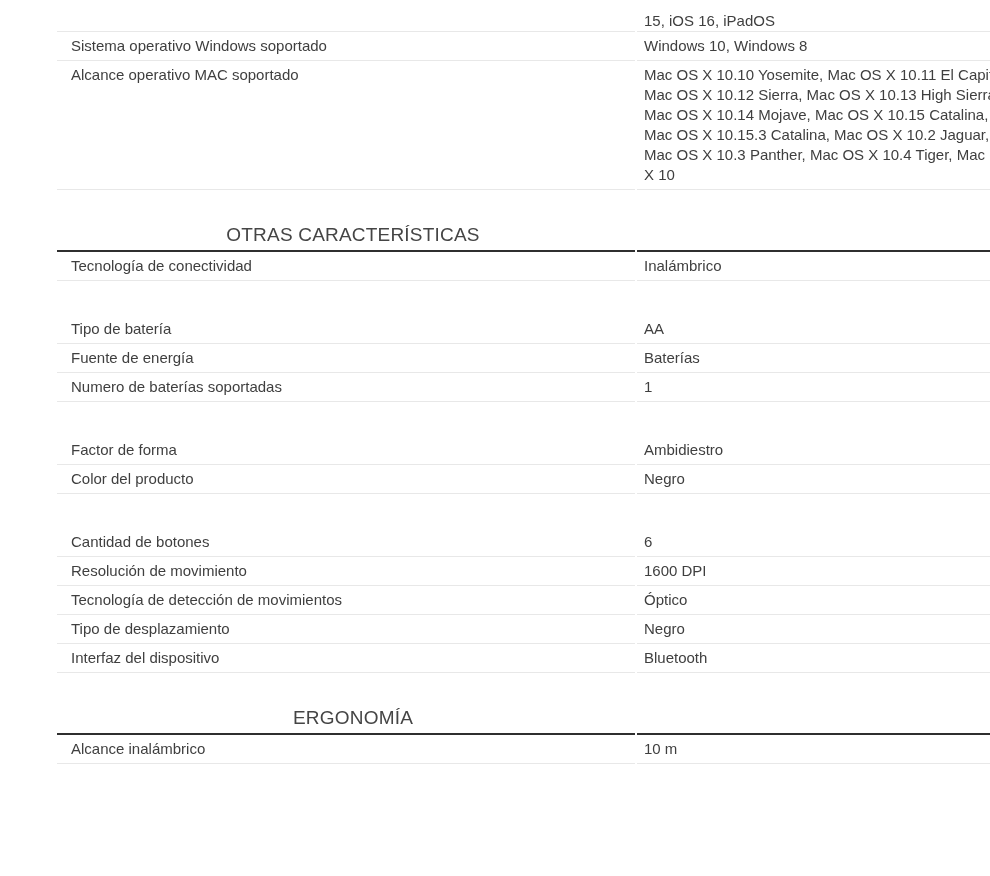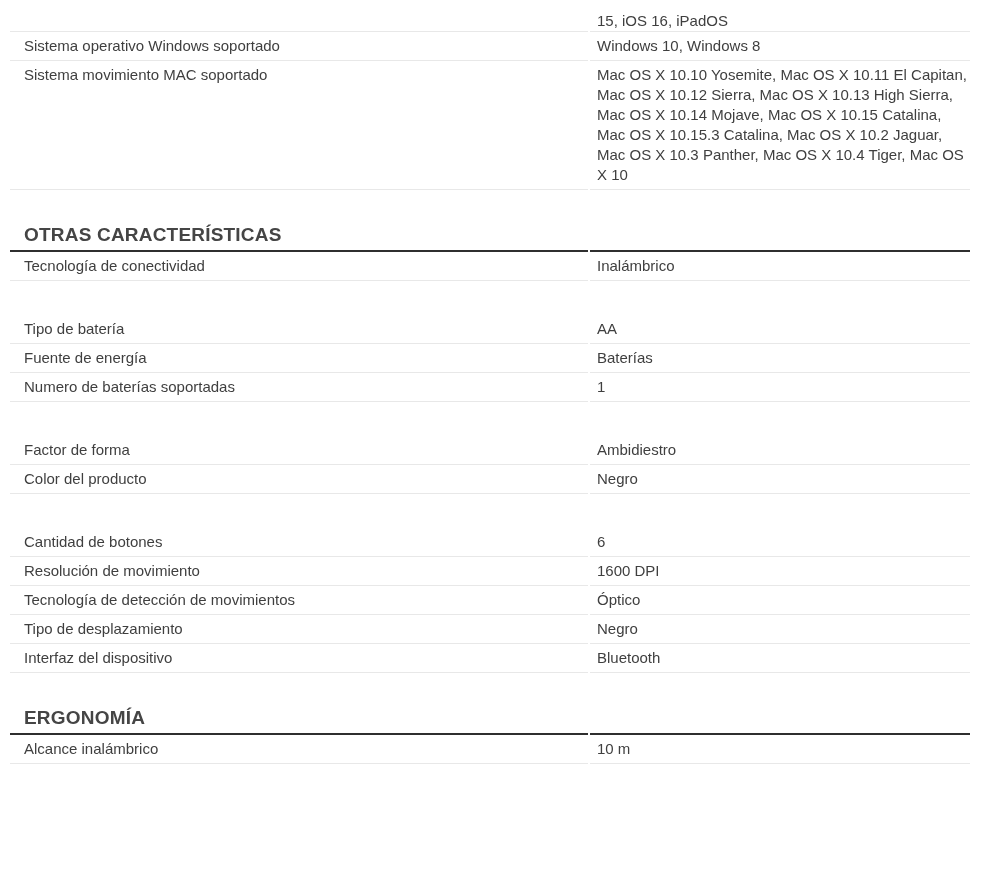--- a/index.html
+++ b/index.html
@@ -12,40 +12,40 @@
   * { box-sizing: border-box; }
   html, body {
     margin: 0;
     padding: 0;
     background: var(--background);
     width: 990px;
     height: 876px;
     overflow: hidden;
     font-family: "Liberation Sans", "DejaVu Sans", sans-serif;
   }
-  main { display: block; width: 856px; }
+  main { display: block; width: 856px; padding-left: 47px; }
 
   .section { margin: 0; }
   .section.with-title { margin-top: 34px; }
 
   table.spec-table {
     width: 964px;
     margin-left: 8px;
     border-collapse: separate;
     border-spacing: 2px 0;
     table-layout: fixed;
   }
   col.c1 { width: 578px; }
   col.c2 { width: 380px; }
 
   tr.title-row th {
     border-bottom: 2px solid var(--heading-rule);
     font-size: 19px;
-    font-weight: 700;
-    text-align: left;
+    font-weight: 400;
+    text-align: center;
     color: var(--heading);
     line-height: 22px;
     padding: 0 0 4px 14px;
     letter-spacing: 0.2px;
     white-space: nowrap;
     overflow: visible;
   }
 
   tr.spec-row td {
     border-bottom: 1px solid var(--row-divider);
@@ -74,21 +74,21 @@
     <td class="label"></td>
     <td class="value">15, iOS 16, iPadOS</td>
   </tr>
 
   <tr class="spec-row">
     <td class="label">Sistema operativo Windows soportado</td>
     <td class="value">Windows 10, Windows 8</td>
   </tr>
 
   <tr class="spec-row">
-    <td class="label">Sistema movimiento MAC soportado</td>
+    <td class="label">Alcance operativo MAC soportado</td>
     <td class="value">Mac OS X 10.10 Yosemite, Mac OS X 10.11 El Capitan, Mac OS X 10.12 Sierra, Mac OS X 10.13 High Sierra, Mac OS X 10.14 Mojave, Mac OS X 10.15 Catalina, Mac OS X 10.15.3 Catalina, Mac OS X 10.2 Jaguar, Mac OS X 10.3 Panther, Mac OS X 10.4 Tiger, Mac OS X 10</td>
   </tr>
 </tbody>
     </table>
   </section>
 
   <section class="section with-title">
     <table class="spec-table">
       <colgroup>
             <col class="c1">

